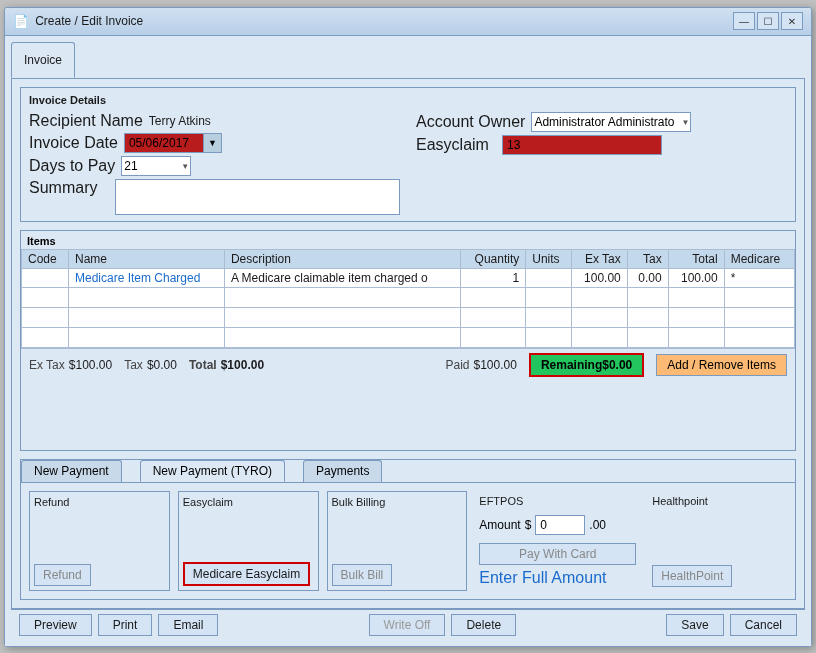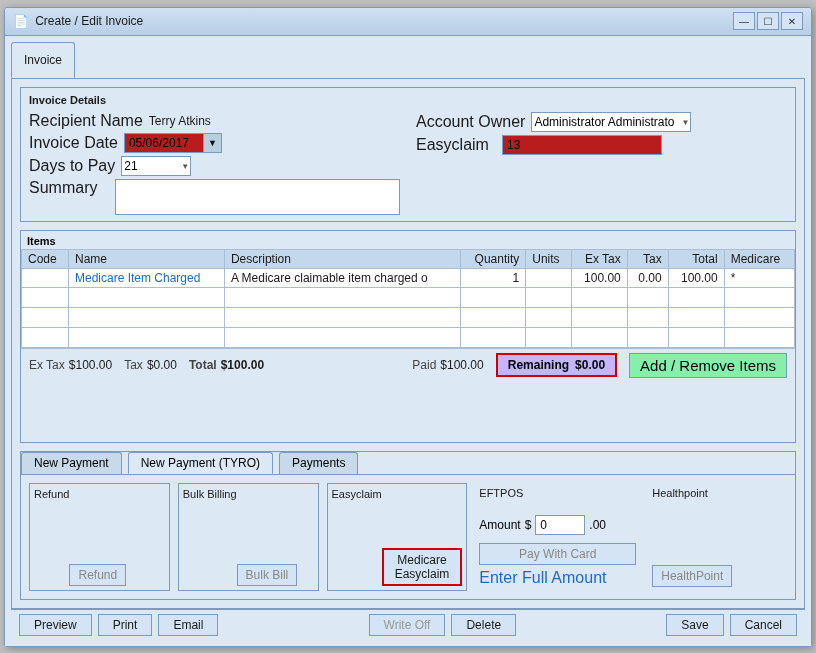--- a/index.html
+++ b/index.html
@@ -262,31 +262,30 @@
       font-size: 12px;
     }
     .totals-item .lbl { color: #444; }
     .totals-item .val { color: #1a1a1a; }
     .totals-item.bold .lbl, .totals-item.bold .val { font-weight: bold; }
     .remaining-box {
       border: 2px solid #cc0000;
       padding: 3px 10px;
       display: flex;
       align-items: center;
-      gap: 6px;
-      background: #c4b5fd;
+      background: #22c55e;
     }
     .remaining-box .lbl { font-weight: bold; font-size: 12px; }
     .remaining-box .val { font-weight: bold; font-size: 12px; }
     .add-remove-btn {
       margin-left: auto;
-      background: #86efac;
+      background: #fdba74;
       border: 1px solid #7a9abf;
       padding: 3px 10px;
-      font-size: 15px;
+      font-size: 12px;
       cursor: pointer;
       text-align: right;
     }
 
     
     .payment-area {
       border: 1px solid #7a9abf;
       background: #dce8f4;
     }
     .payment-tabs {
@@ -294,39 +293,39 @@
       background: #dce8f4;
     }
     .payment-tab {
       padding: 3px 12px;
       border: 1px solid #7a9abf;
       border-bottom: none;
       cursor: pointer;
       font-size: 12px;
       background: #c8daea;
       border-radius: 3px 3px 0 0;
-      margin-right: 6px;
+      margin-right: 18px;
     }
     .payment-tab.active {
       background: #dce8f4;
       border-bottom: 1px solid #dce8f4;
     }
     .payment-content {
       border-top: 1px solid #7a9abf;
       padding: 8px;
       display: flex;
       gap: 8px;
     }
     .payment-col {
       flex: 1;
       border: 1px solid #7a9abf;
       padding: 4px;
       min-height: 90px;
       display: flex;
-      flex-direction: row;
+      flex-direction: column;
     }
     .payment-col-label {
       font-size: 11px;
       color: #1a1a1a;
       margin-bottom: 4px;
     }
     .payment-col-btn {
       background: #d4e4f4;
       border: 1px solid #7a9abf;
       padding: 3px 8px;
@@ -345,21 +344,20 @@
       padding: 4px;
       display: flex;
       flex-direction: column;
       gap: 4px;
     }
     .eftpos-amount-row {
       display: flex;
       align-items: center;
       gap: 4px;
       font-size: 12px;
-      margin-top: 8px;
     }
     .eftpos-input {
       background: white;
       border: 1px solid #7a9abf;
       width: 50px;
       height: 20px;
       padding: 1px 4px;
       font-size: 12px;
     }
     .eftpos-cents {
@@ -575,27 +573,27 @@
           <div class="payment-tab">Payments</div>
         </div>
         <div class="payment-content">
 
           <div class="payment-col">
             <div class="payment-col-label">Refund</div>
             <button class="payment-col-btn">Refund</button>
           </div>
 
           <div class="payment-col">
+            <div class="payment-col-label">Easyclaim</div>
+            <button class="payment-col-btn highlighted">Medicare Easyclaim</button>
+          </div>
+
+          <div class="payment-col">
             <div class="payment-col-label">Bulk Billing</div>
             <button class="payment-col-btn">Bulk Bill</button>
-          </div>
-
-          <div class="payment-col">
-            <div class="payment-col-label">Easyclaim</div>
-            <button class="payment-col-btn highlighted">Medicare Easyclaim</button>
           </div>
 
           <div class="eftpos-col">
             <div class="payment-col-label">EFTPOS</div>
             <div class="eftpos-amount-row">
               <span>Amount</span>
               <span>$</span>
               <input class="eftpos-input" type="text" value="0" style="">
               <span class="eftpos-cents">.00</span>
             </div>

